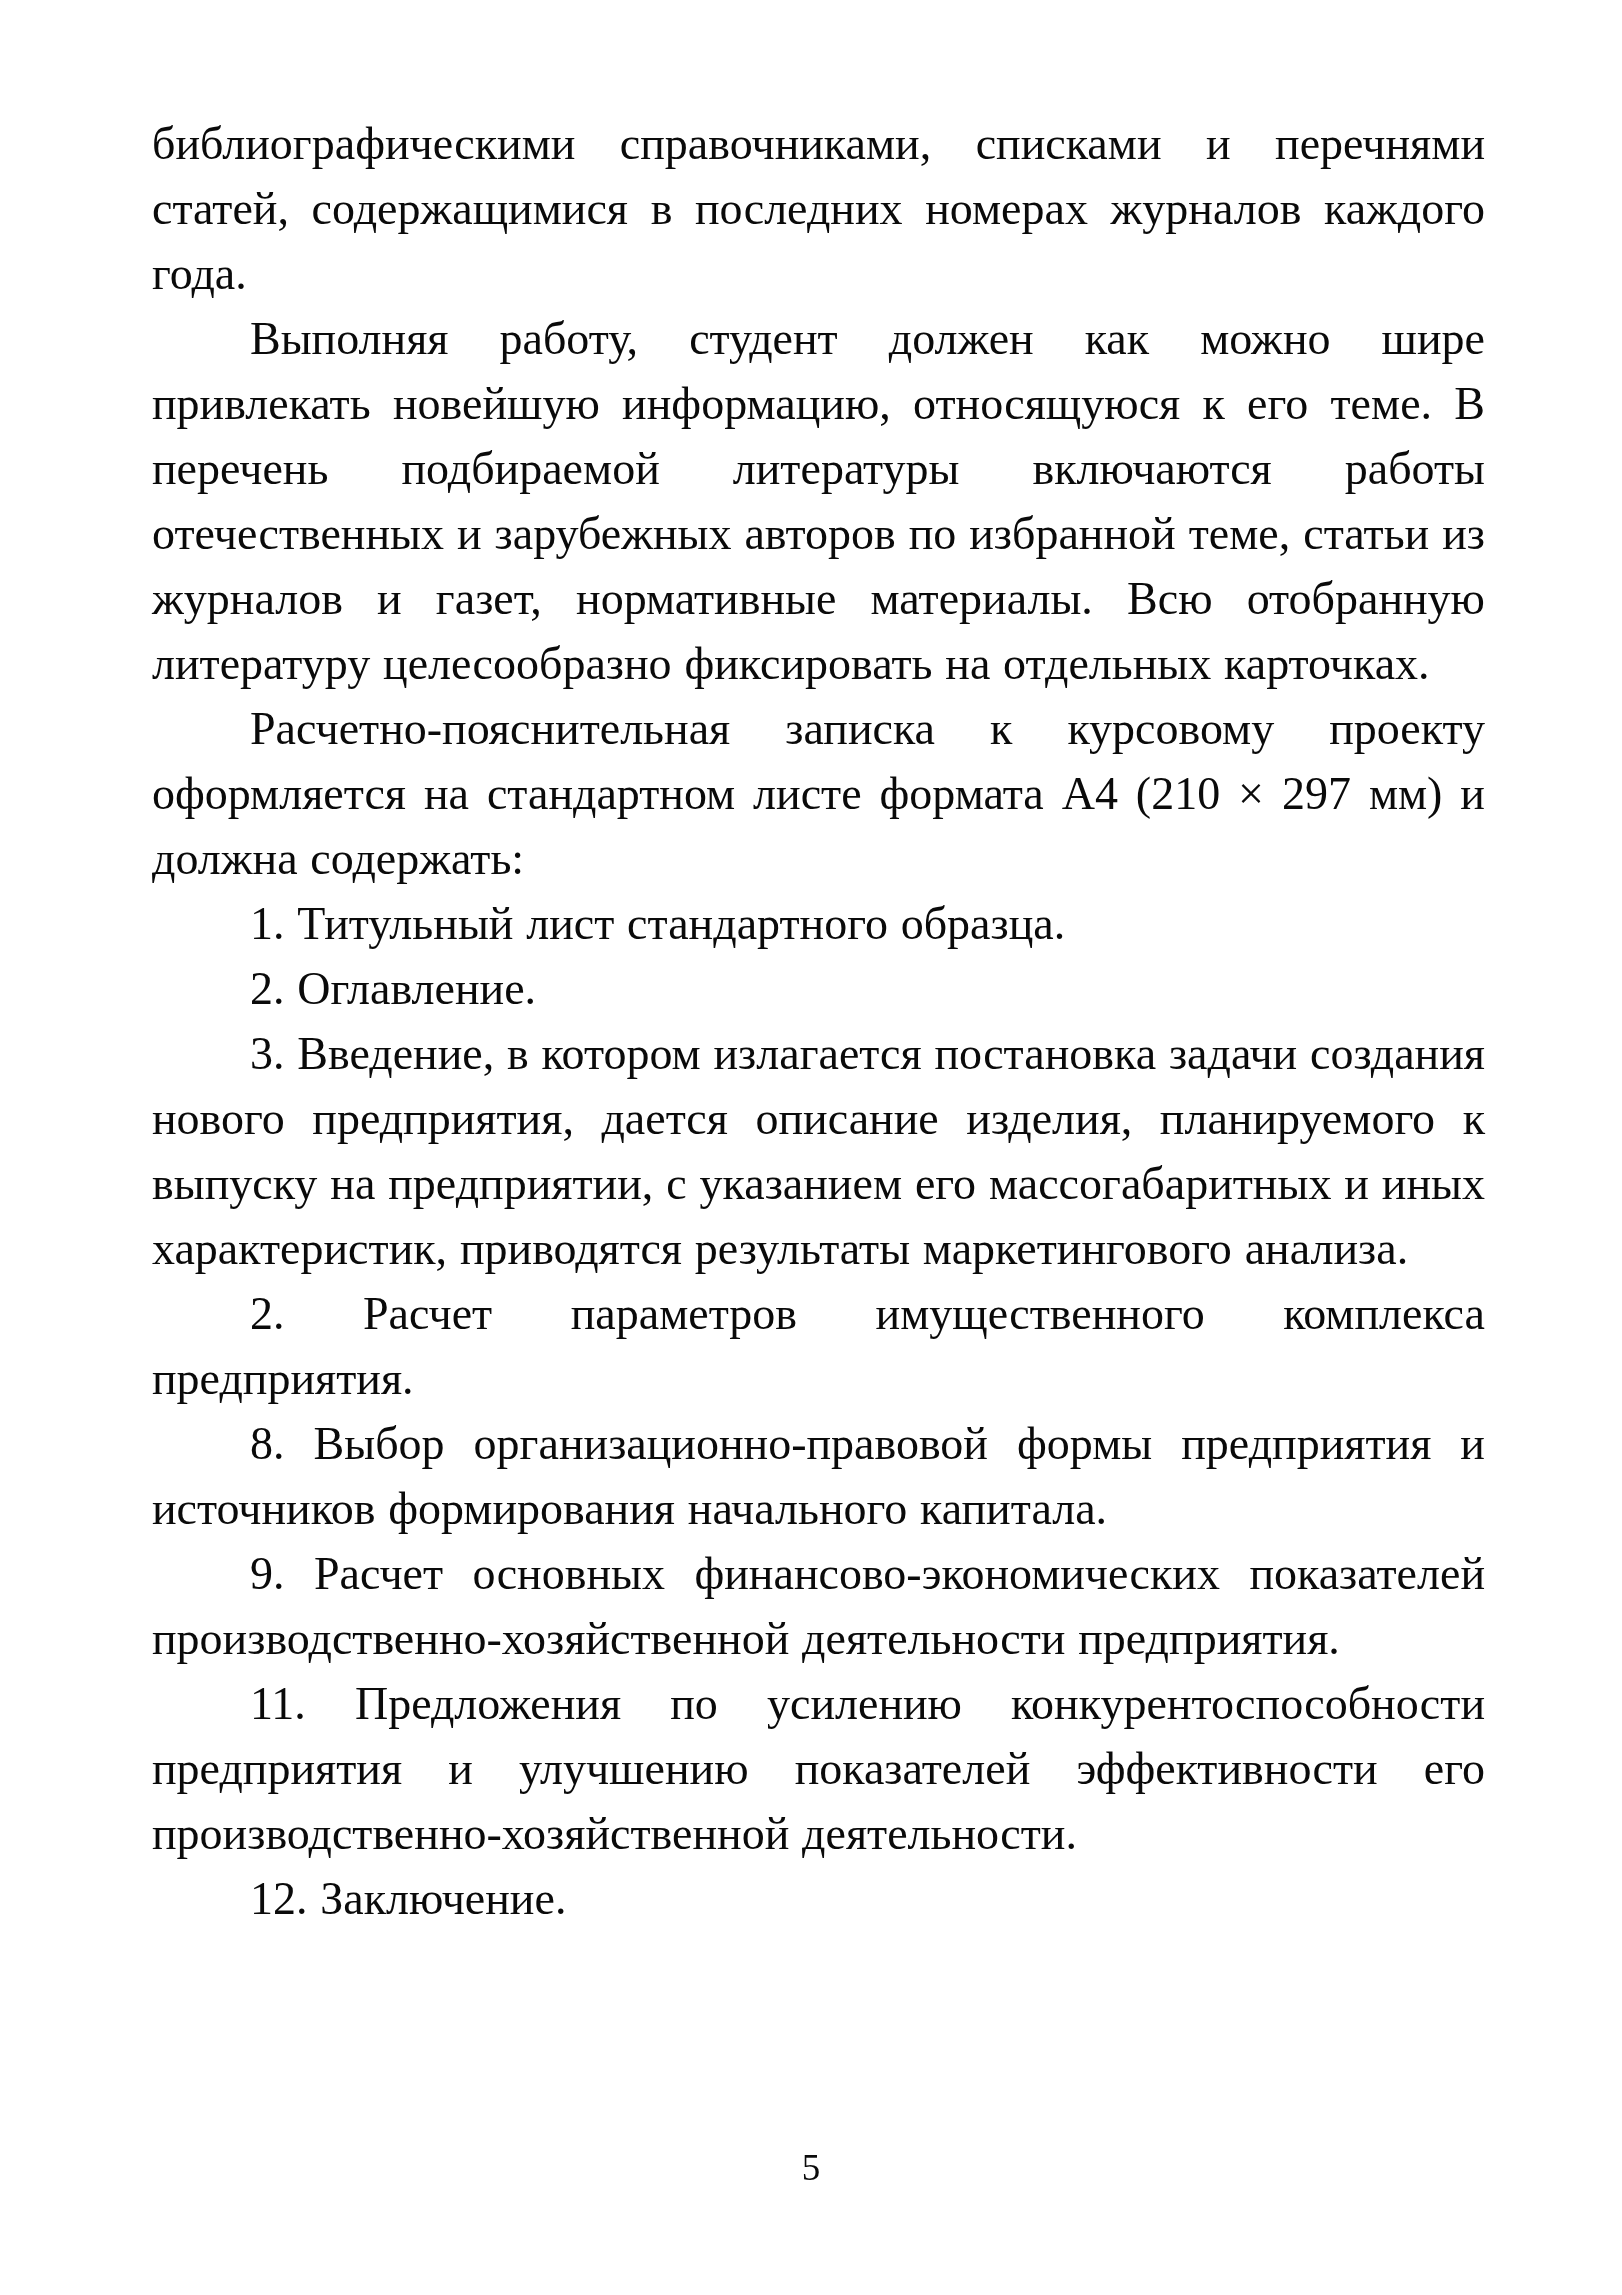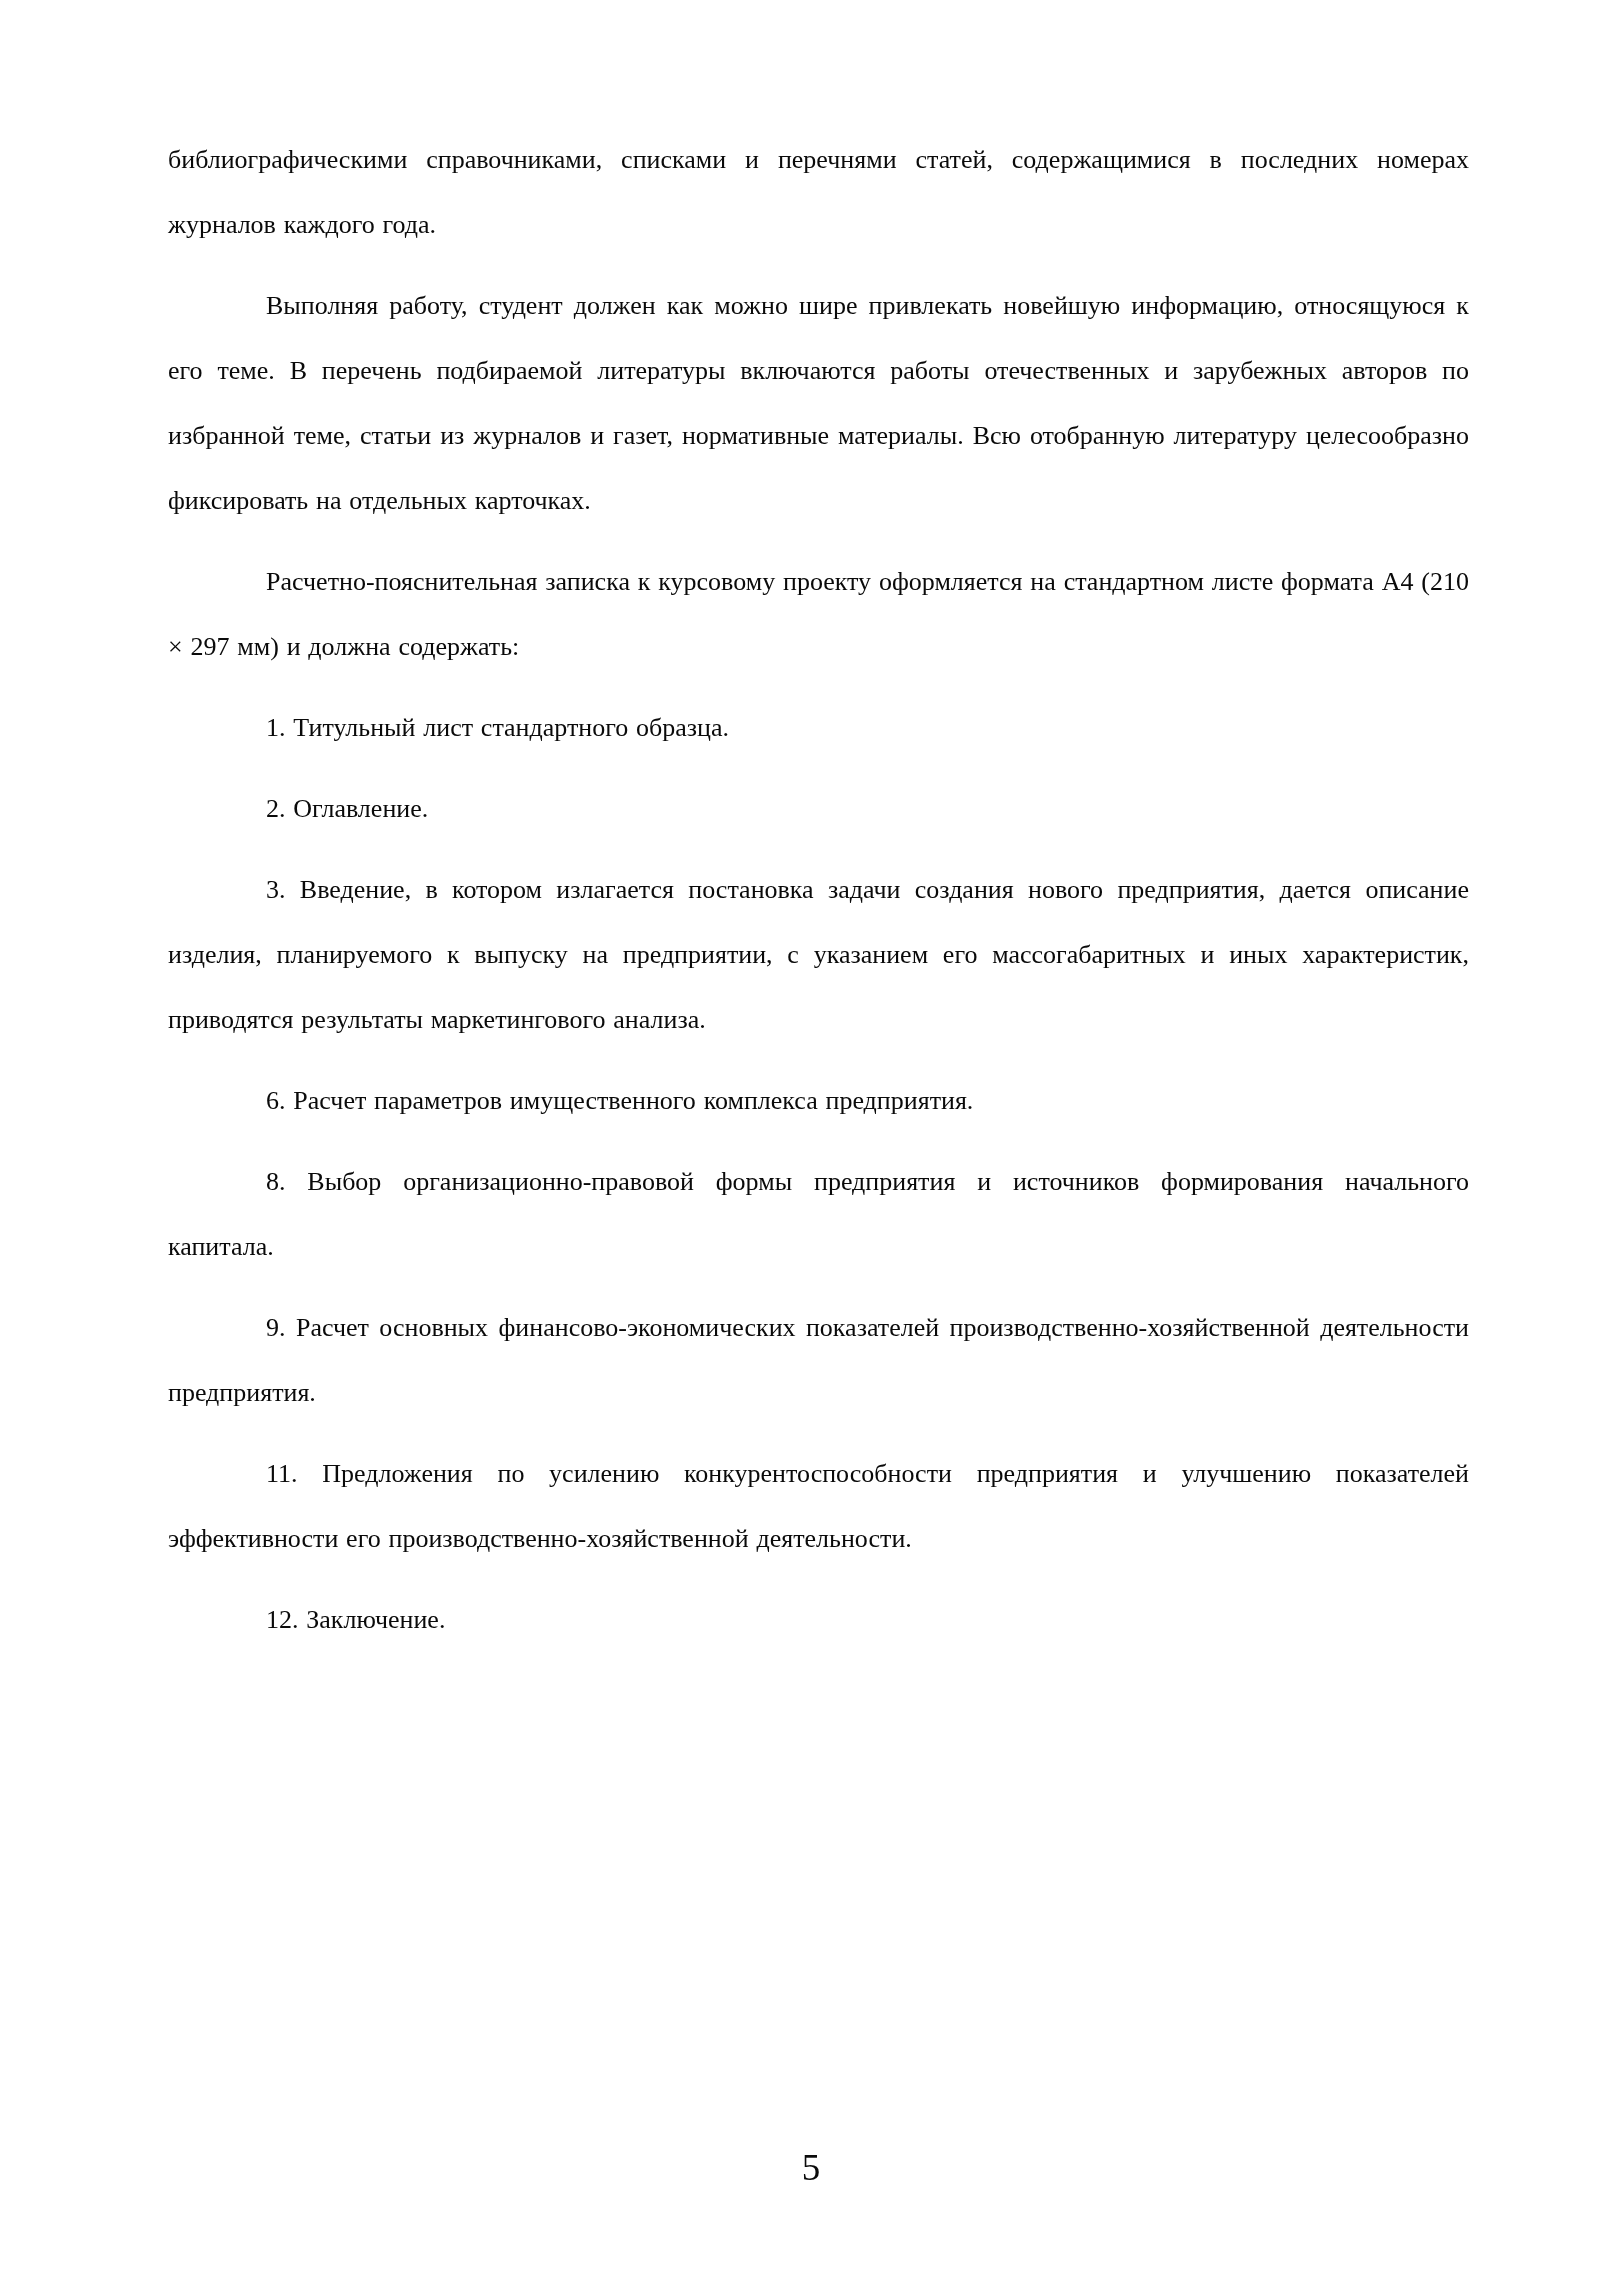--- a/index.html
+++ b/index.html
@@ -20,22 +20,22 @@
     inset: 0;
     background: #ffffff;
   }
   .text-block {
     position: absolute;
     left: 152px;
     right: 137px;
     top: 111px;
   }
   .text-block p {
-    margin: 16px;
-    font-size: 26px;
+    margin: 0;
+    font-size: 46px;
     line-height: 65px;
     text-align: justify;
     text-justify: inter-word;
     text-indent: 98px;
     word-spacing: 1.3px;
   }
   .text-block p.no-indent {
     text-indent: 0;
   }
   .page-number {
@@ -53,21 +53,21 @@
 <body>
 
 <div class="page">
   <div class="text-block">
     <p class="no-indent">библиографическими справочниками, списками и перечнями статей, содержащимися в последних номерах журналов каждого года.</p>
     <p>Выполняя работу, студент должен как можно шире привлекать новейшую информацию, относящуюся к его теме. В перечень подбираемой литературы включаются работы отечественных и зарубежных авторов по избранной теме, статьи из журналов и газет, нормативные материалы. Всю отобранную литературу целесообразно фиксировать на отдельных карточках.</p>
     <p>Расчетно-пояснительная записка к курсовому проекту оформляется на стандартном листе формата А4 (210 × 297 мм) и должна содержать:</p>
     <p>1. Титульный лист стандартного образца.</p>
     <p>2. Оглавление.</p>
     <p>3. Введение, в котором излагается постановка задачи создания нового предприятия, дается описание изделия, планируемого к выпуску на предприятии, с указанием его массогабаритных и иных характеристик, приводятся результаты маркетингового анализа.</p>
-    <p>6. Расчет параметров имущественного комплекса предприятия.</p>
+    <p>2. Расчет параметров имущественного комплекса предприятия.</p>
     <p>8. Выбор организационно-правовой формы предприятия и источников формирования начального капитала.</p>
     <p>9. Расчет основных финансово-экономических показателей производственно-хозяйственной деятельности предприятия.</p>
     <p>11. Предложения по усилению конкурентоспособности предприятия и улучшению показателей эффективности его производственно-хозяйственной деятельности.</p>
     <p>12. Заключение.</p>
   </div>
   <div class="page-number">5</div>
 </div>
 
 
 </body></html>

